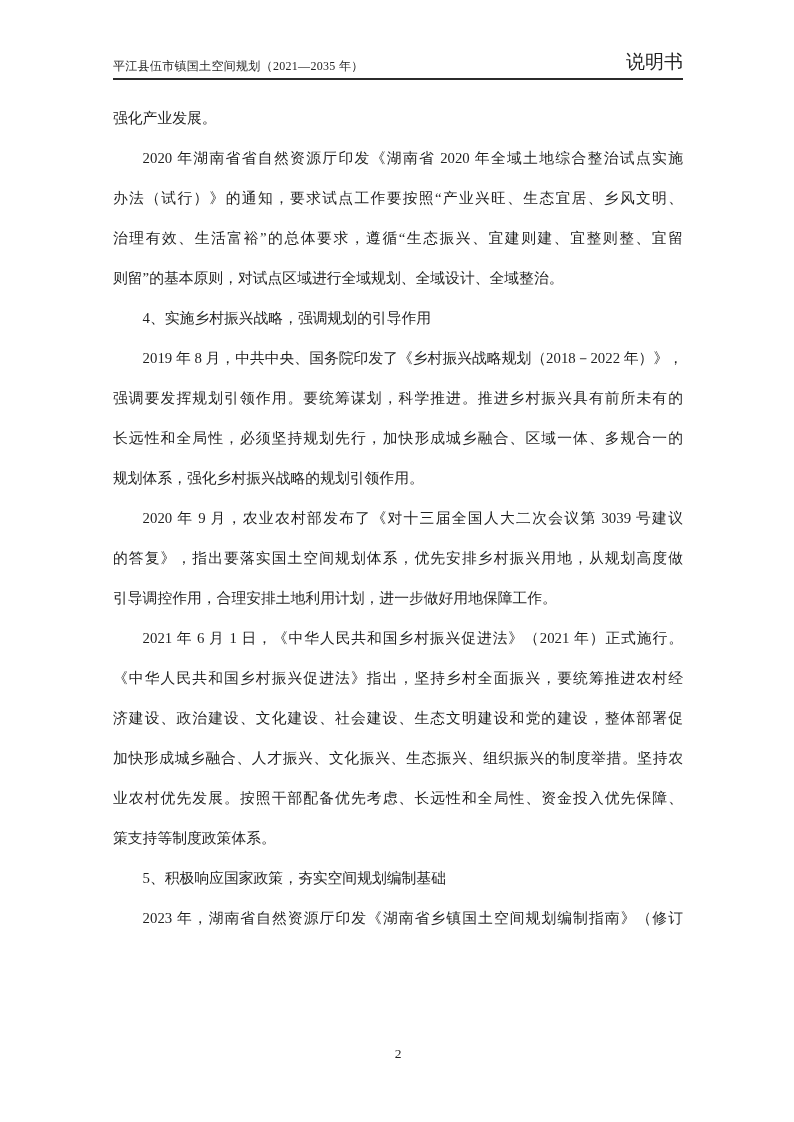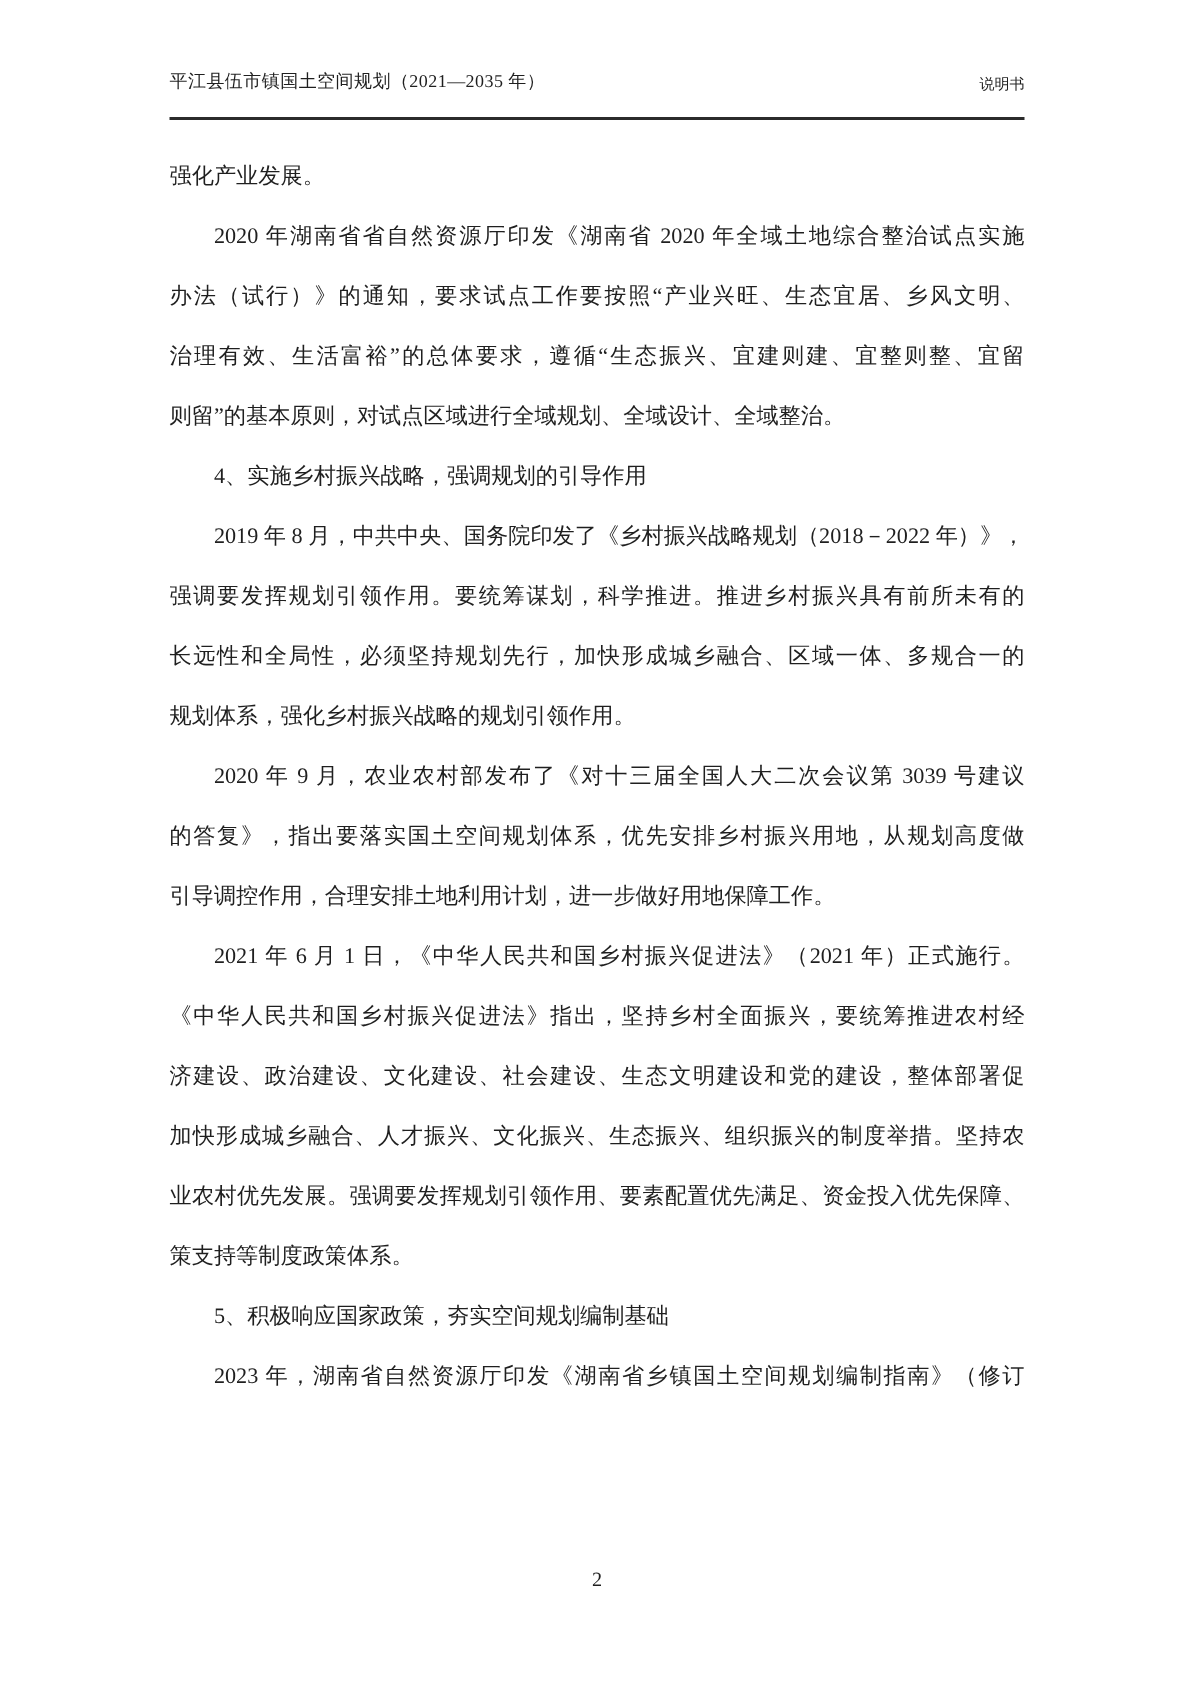--- a/index.html
+++ b/index.html
@@ -19,30 +19,30 @@
   .header {
     position: absolute;
     left: 113px;
     top: 0;
     width: 570px;
     height: 80px;
     display: flex;
     justify-content: space-between;
     align-items: flex-end;
     box-sizing: border-box;
-    padding-bottom: 15px;
+    padding-bottom: 3px;
     border-bottom: 2px solid #2b2b2b;
   }
   .header-left {
     font-size: 12px;
     letter-spacing: 0.3px;
     white-space: nowrap;
   }
   .header-right {
-    font-size: 10px;
+    font-size: 19px;
     white-space: nowrap;
     font-family: Liberation Mono, monospace;
   }
   .doc-body {
     position: absolute;
     left: 113px;
     top: 98px;
     width: 570px;
   }
   .line {
@@ -93,21 +93,21 @@
       <div class="line">强调要发挥规划引领作用。要统筹谋划，科学推进。推进乡村振兴具有前所未有的</div>
       <div class="line">长远性和全局性，必须坚持规划先行，加快形成城乡融合、区域一体、多规合一的</div>
       <div class="line end">规划体系，强化乡村振兴战略的规划引领作用。</div>
       <div class="line indent">2020 年 9 月，农业农村部发布了《对十三届全国人大二次会议第 3039 号建议</div>
       <div class="line">的答复》，指出要落实国土空间规划体系，优先安排乡村振兴用地，从规划高度做</div>
       <div class="line end">引导调控作用，合理安排土地利用计划，进一步做好用地保障工作。</div>
       <div class="line indent">2021 年 6 月 1 日，《中华人民共和国乡村振兴促进法》（2021 年）正式施行。</div>
       <div class="line">《中华人民共和国乡村振兴促进法》指出，坚持乡村全面振兴，要统筹推进农村经</div>
       <div class="line">济建设、政治建设、文化建设、社会建设、生态文明建设和党的建设，整体部署促</div>
       <div class="line">加快形成城乡融合、人才振兴、文化振兴、生态振兴、组织振兴的制度举措。坚持农</div>
-      <div class="line">业农村优先发展。强调要发挥规划引领作用、要素配置优先满足、资金投入优先保障、</div>
+      <div class="line">业农村优先发展。按照干部配备优先考虑、长远性和全局性、资金投入优先保障、</div>
       <div class="line end">策支持等制度政策体系。</div>
       <div class="line indent end">5、积极响应国家政策，夯实空间规划编制基础</div>
       <div class="line indent">2023 年，湖南省自然资源厅印发《湖南省乡镇国土空间规划编制指南》（修订</div>
     </main>
 
   <footer class="footer">
     <span class="page-number">2</span>
   </footer>
 
 </div>

